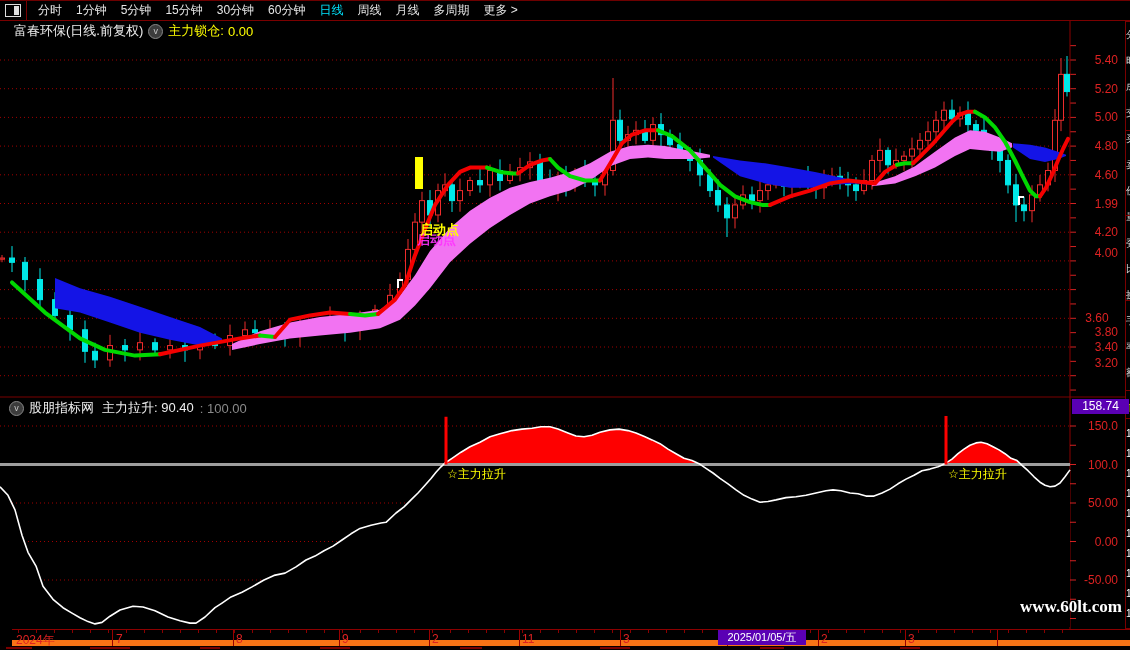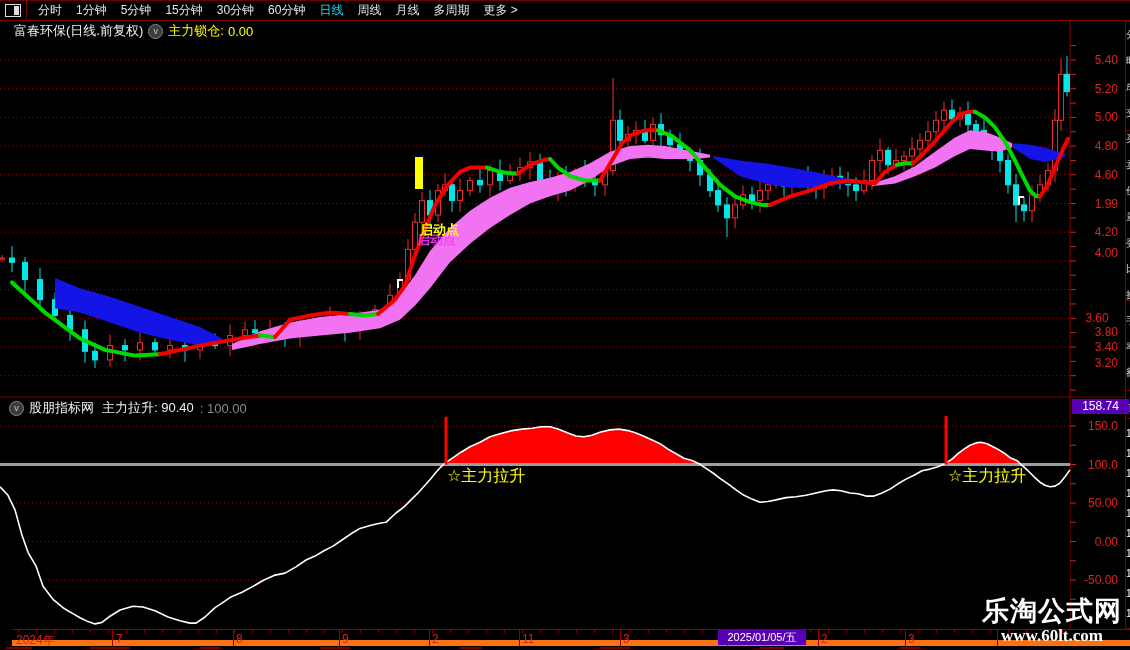--- a/index.html
+++ b/index.html
@@ -40,21 +40,21 @@
   .tickm{position:absolute;background:#8b0000;width:1px;top:0;height:3px;}
   
   #watermark{position:absolute;right:8px;top:597px;z-index:9;text-align:center;color:#fff;}
   #watermark .l1{font-size:27px;font-weight:bold;letter-spacing:1px;line-height:29px;}
   #watermark .l2{font-size:17px;font-weight:bold;font-family:"Liberation Serif","DejaVu Serif",serif;line-height:20px;}
   
   #sidebar{position:absolute;left:1125px;top:0;width:5px;height:650px;z-index:3;background:#000;
     border-left:1px solid #7a0000;box-sizing:border-box;overflow:hidden;}
   .frag{position:absolute;left:0;width:5px;overflow:hidden;color:#ddd;font-size:10px;}
   
-  .sig-label{position:absolute;color:#ffff00;font-size:16px;z-index:5;white-space:nowrap;}
+  .sig-label{position:absolute;color:#ffff00;font-size:12px;z-index:5;white-space:nowrap;}
   .qdd-y{position:absolute;color:#ffff00;font-size:13px;font-weight:bold;z-index:5;white-space:nowrap;}
   .qdd-m{position:absolute;color:#f3f;font-size:13px;font-weight:bold;z-index:4;white-space:nowrap;opacity:.9;}
   #bottomsliver{position:absolute;left:0;top:646px;width:1130px;height:4px;background:#050000;z-index:4;}
   .bs{position:absolute;top:1px;height:2px;background:#7a0000;}
 </style>
 </head>
 <body>
 <div id="stage">
 
 <svg id="chart-svg" width="1130" height="650">
@@ -550,19 +550,18 @@
       <div class="bs" style="left:90px;width:40px"></div>
   <div class="bs" style="left:200px;width:20px"></div>
       <div class="bs" style="left:320px;width:30px"></div>
   <div class="bs" style="left:460px;width:22px"></div>
       <div class="bs" style="left:600px;width:30px"></div>
   <div class="bs" style="left:760px;width:24px"></div>
       <div class="bs" style="left:900px;width:20px"></div>
 </div>
 
 <div id="watermark">
-  <div class="l1">乐淘公式网</div>
   <div class="l2">www.60lt.com</div>
 </div>
 
 <div class="sig-label" style="left: 447px; top: 466px;">☆主力拉升</div>
     <div class="sig-label" style="left: 948px; top: 466px;">☆主力拉升</div>
 </div>
 
 </body></html>

